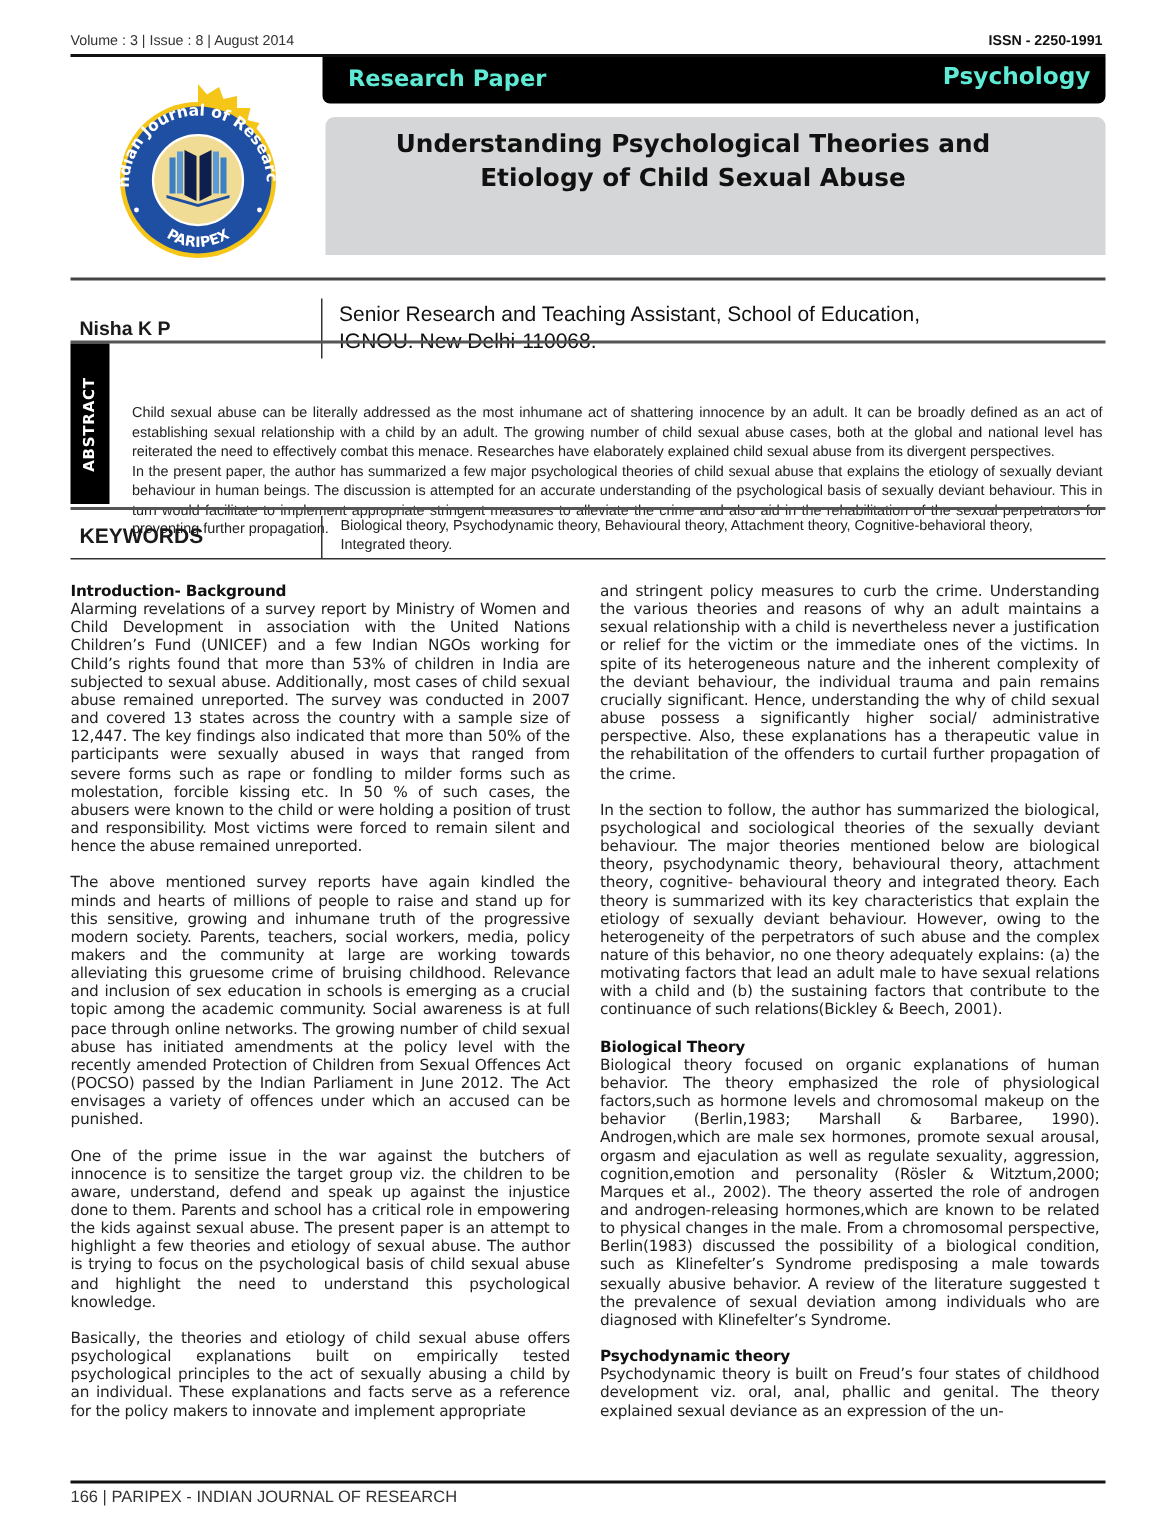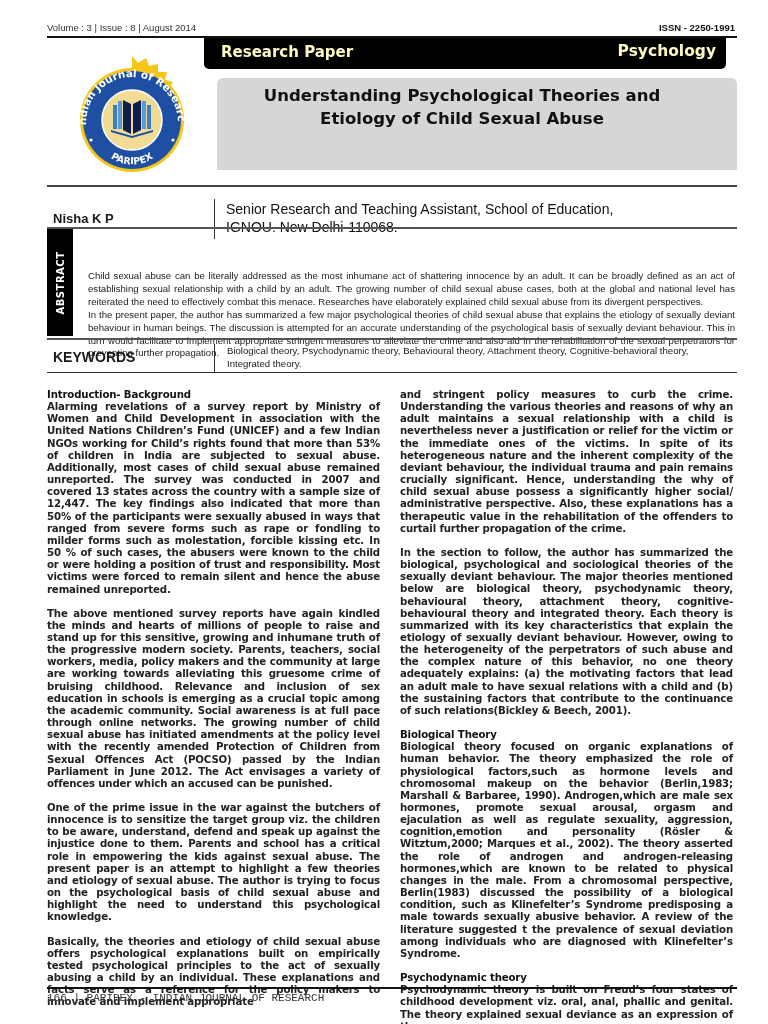--- a/index.html
+++ b/index.html
@@ -4,21 +4,21 @@
 <style>
   html, body { margin: 0; padding: 0; background: #ffffff; }
   body { width: 768px; height: 1024px; position: relative; overflow: hidden; font-family: "DejaVu Sans", sans-serif; color: #1a1a1a; }
   .abs { position: absolute; }
 
   .topline { top: 22px; left: 47px; right: 33px; height: 14px; font-size: 9.5px; font-family: "Liberation Sans", sans-serif; color: #333; }
   .topline .vol { position: absolute; left: 0; top: 0; }
   .topline .issn { position: absolute; right: 0; top: 0; font-weight: bold; color: #111; }
   .top-rule { top: 36px; left: 47px; width: 690px; height: 2px; background: #111; }
 
-  .black-bar { top: 38px; left: 204px; width: 522px; height: 31px; background: #000; border-radius: 0 0 5px 5px; color: #fef9c3; }
+  .black-bar { top: 38px; left: 215px; width: 522px; height: 31px; background: #000; border-radius: 0 0 5px 5px; color: #5eead4; }
   .black-bar .rp { position: absolute; left: 17px; top: 5px; font-size: 15px; font-weight: bold; font-family: "DejaVu Sans", sans-serif; }
   .black-bar .subj { position: absolute; right: 10px; top: 4px; font-size: 15.5px; font-weight: bold; }
 
   .logo { top: 55px; left: 62px; width: 140px; height: 130px; }
 
   .title-box { top: 78px; left: 217px; width: 520px; height: 92px; background: #d5d6d8; border-radius: 6px 6px 0 0; }
   .title-box .t { position: absolute; left: 0; right: 30px; top: 6px; text-align: center; font-size: 16.5px; font-weight: bold; line-height: 23px; color: #111; }
 
   .auth-rule-top { top: 185px; left: 47px; width: 690px; height: 2px; background: #444; }
   .author-row { top: 187px; left: 47px; width: 690px; height: 40px; margin-top: 12px; }
@@ -36,25 +36,25 @@
   .kw-row { top: 344px; left: 47px; width: 690px; height: 28px; }
   .kw-row .kl { position: absolute; left: 6px; top: 5px; font-size: 14px; font-weight: bold; font-family: "Liberation Sans", sans-serif; }
   .kw-row .vline { position: absolute; left: 167px; top: 0; width: 1px; height: 28px; background: #333; }
   .kw-row .kv { position: absolute; left: 180px; top: 1px; width: 505px; font-size: 9.6px; line-height: 12.5px; font-family: Liberation Sans, sans-serif; color: #222; }
   .kw-rule-bot { top: 372px; left: 47px; width: 690px; height: 1px; background: #333; }
 
   .col { top: 389px; width: 333px; font-size: 10.2px; line-height: 12.15px; text-align: justify; color: #222; font-family: "DejaVu Sans", sans-serif; letter-spacing: -0.15px; }
   .col.left { left: 47px; }
   .col.right { left: 400px; }
   .col h4 { margin: 0; font-size: 10.2px; font-weight: bold; color: #111; line-height: 12.15px; }
-  .col p { margin: 0 0 12px 0; font-weight: bold; }
+  .col p { margin: 0 0 12px 0; }
   .col p.tight { margin-bottom: 0; }
 
   .bottom-rule { top: 987px; left: 47px; width: 690px; height: 2px; background: #111; }
-  .footer { top: 992px; left: 47px; font-size: 11px; font-family: Liberation Mono, monospace; color: #333; }
+  .footer { top: 992px; left: 47px; font-size: 11px; font-family: Liberation Sans, sans-serif; color: #333; }
 </style>
 </head>
 <body>
 
 <div class="abs topline">
   <span class="vol">Volume : 3 | Issue : 8 | August 2014</span>
   <span class="issn">ISSN - 2250-1991</span>
 </div>
 <div class="abs top-rule"></div>
 

